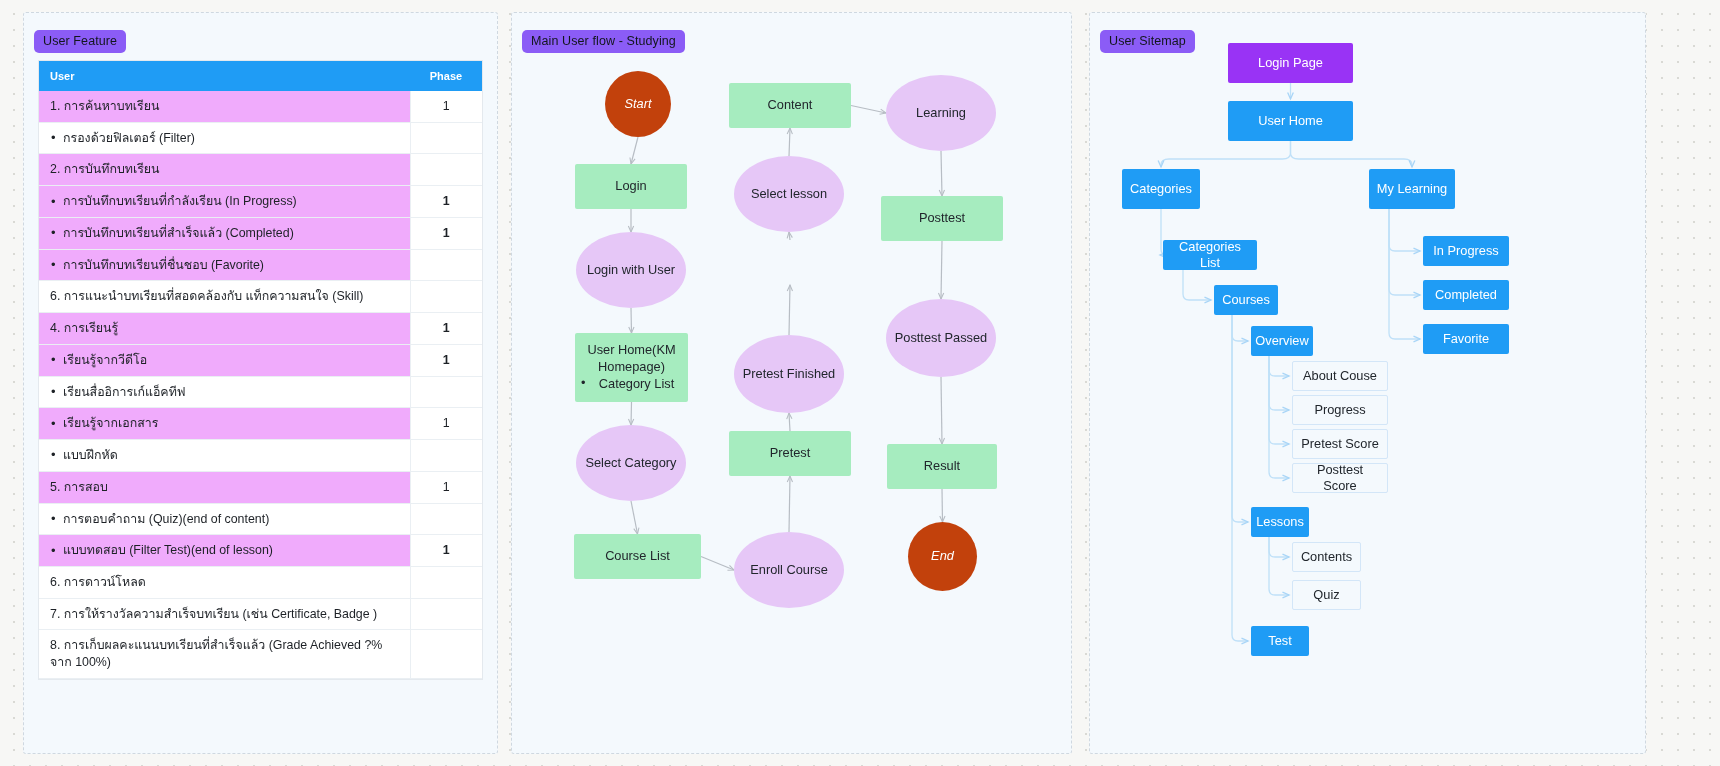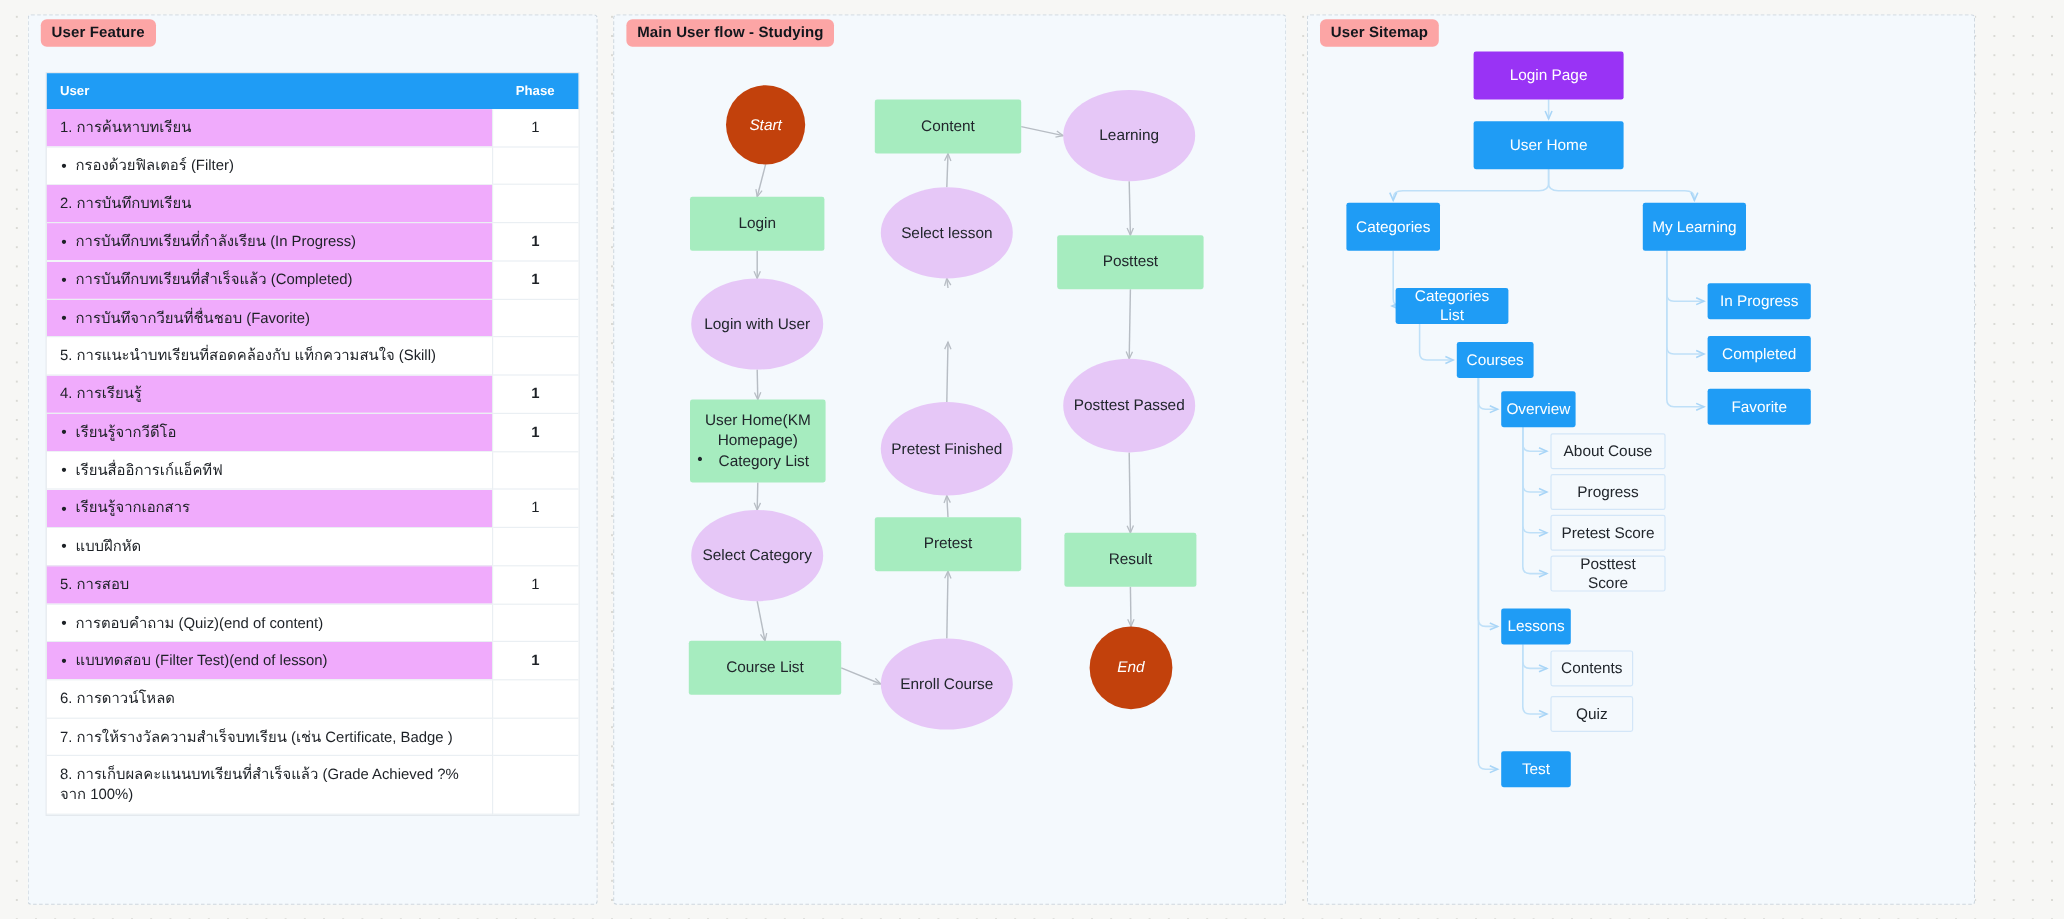--- a/index.html
+++ b/index.html
@@ -21,25 +21,25 @@
 
   
   .panel {
     position: absolute;
     background: #f4f9fd;
     border: 1px dashed #cfd8e0;
     border-radius: 3px;
   }
   .panel-title {
     position: absolute;
-    top: 3px; left: 10px;
-    background: #fca5a5;
+    top: 17px; left: 10px;
+    background: #8b5cf6;
     color: #12161c;
     font-size: 12.5px;
-    font-weight: 700;
+    font-weight: 400;
     letter-spacing: 0.1px;
     padding: 4px 9px 5px 9px;
     border-radius: 5px;
     white-space: nowrap;
     z-index: 5;
   }
 
   #panel-feature { left: 23px;   top: 12px;  width: 475px;  height: 742px; }
   #panel-flow    { left: 511px;  top: 12px;  width: 561px;  height: 742px; }
   #panel-sitemap { left: 1089px; top: 12px;  width: 557px;  height: 742px; }
@@ -166,25 +166,25 @@
         </tr>
         <tr class="hl">
           <td class="label sub">การบันทึกบทเรียนที่กำลังเรียน (In Progress)</td>
           <td class="phase bold">1</td>
         </tr>
         <tr class="hl">
           <td class="label sub">การบันทึกบทเรียนที่สำเร็จแล้ว (Completed)</td>
           <td class="phase bold">1</td>
         </tr>
         <tr class="hl">
-          <td class="label sub">การบันทึจากวียนที่ชื่นชอบ (Favorite)</td>
-          <td class="phase"></td>
-        </tr>
-        <tr>
-          <td class="label">5. การแนะนำบทเรียนที่สอดคล้องกับ แท็กความสนใจ (Skill)</td>
+          <td class="label sub">การบันทึกบทเรียนที่ชื่นชอบ (Favorite)</td>
+          <td class="phase"></td>
+        </tr>
+        <tr>
+          <td class="label">6. การแนะนำบทเรียนที่สอดคล้องกับ แท็กความสนใจ (Skill)</td>
           <td class="phase"></td>
         </tr>
         <tr class="hl">
           <td class="label">4. การเรียนรู้</td>
           <td class="phase bold">1</td>
         </tr>
         <tr class="hl">
           <td class="label sub">เรียนรู้จากวีดีโอ</td>
           <td class="phase bold">1</td>
         </tr>

